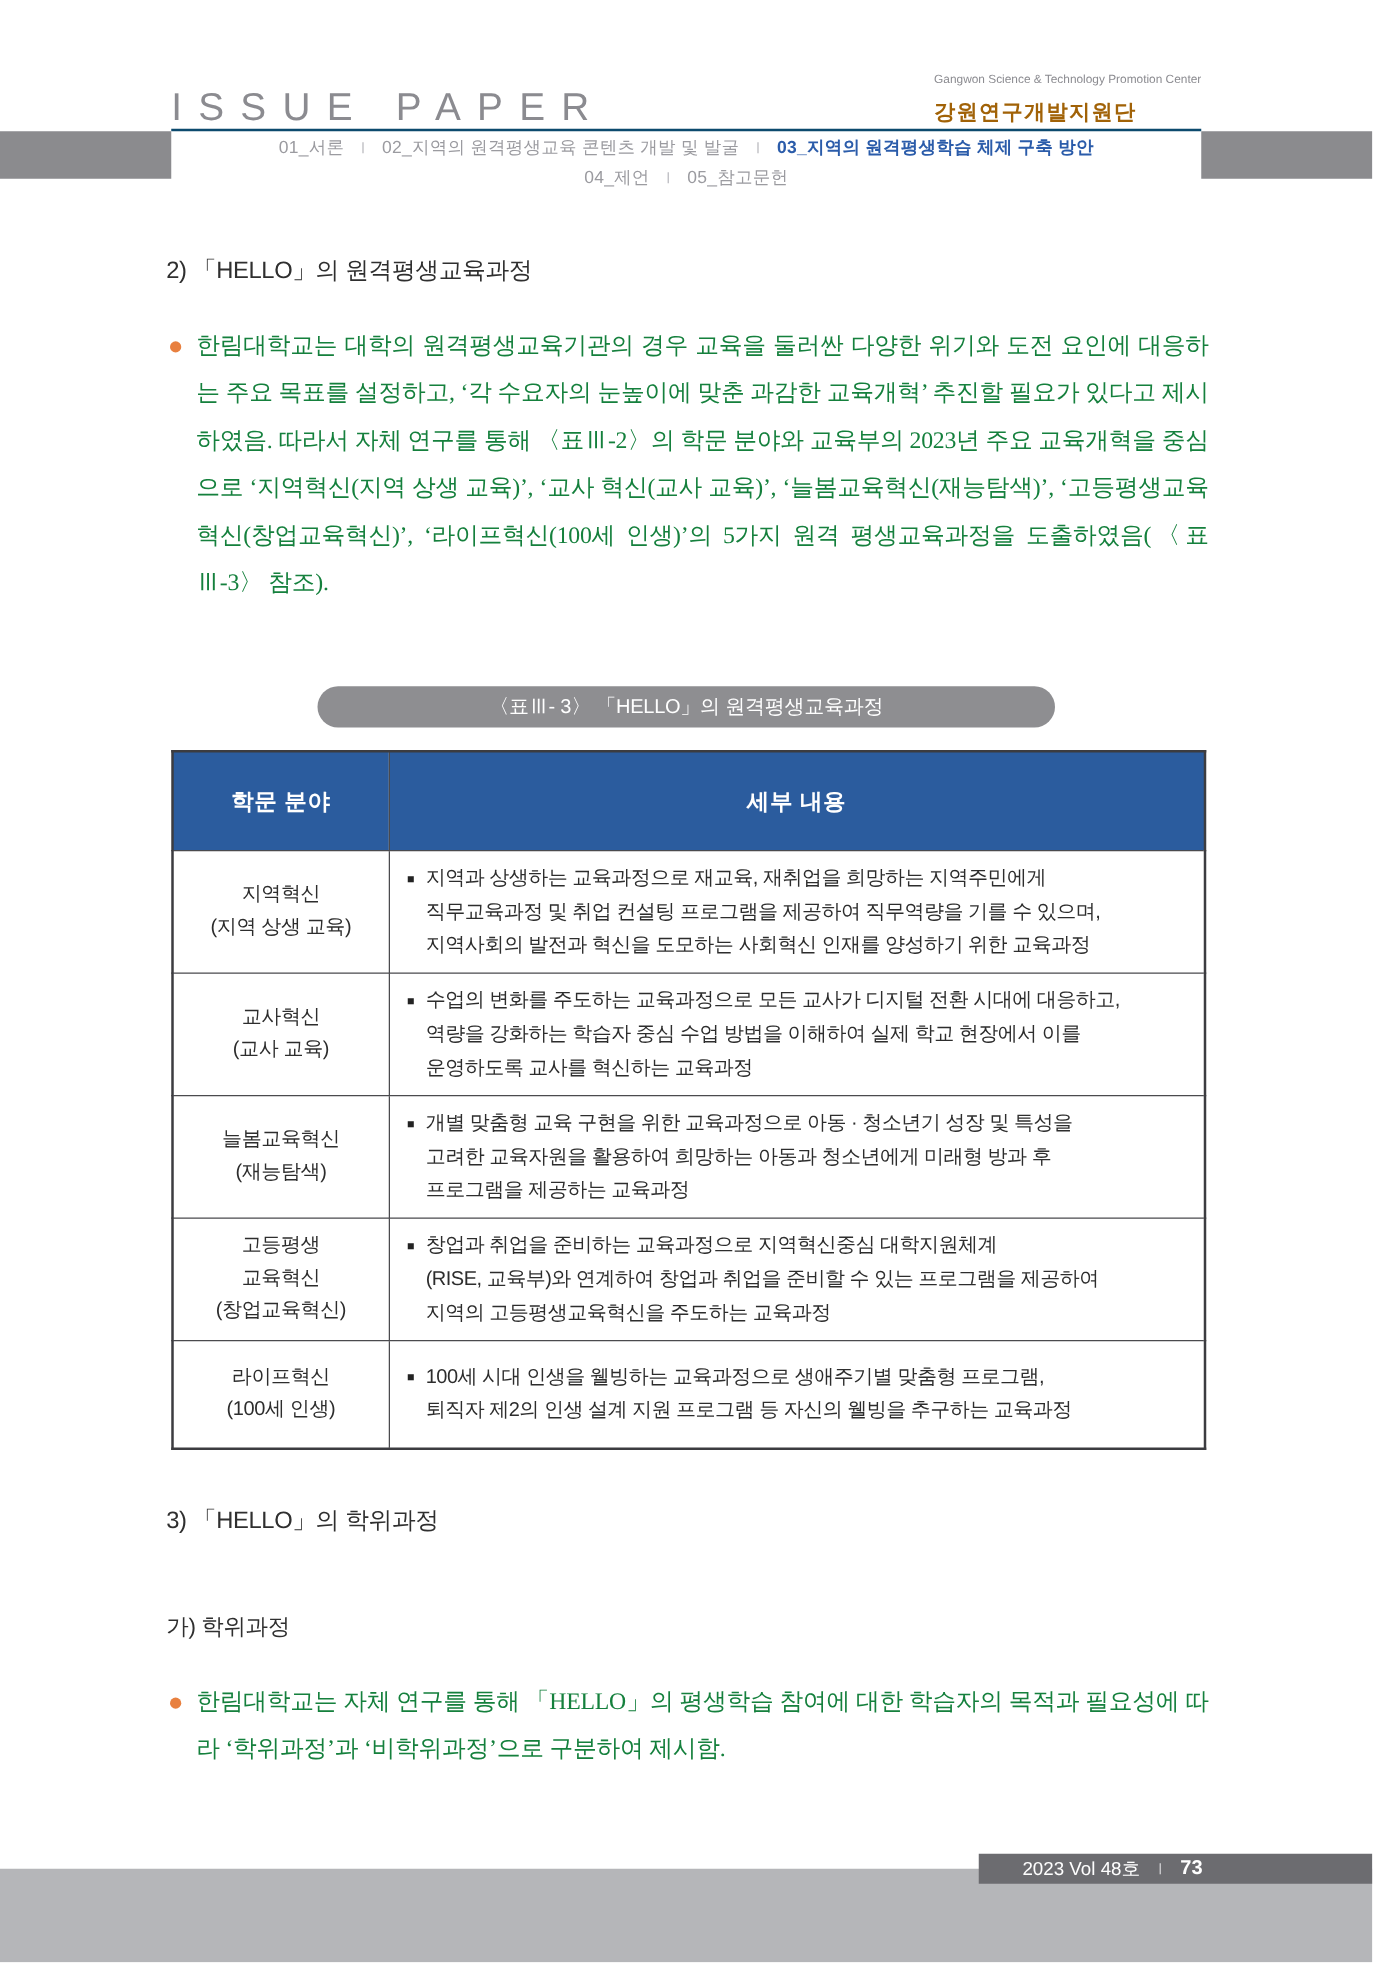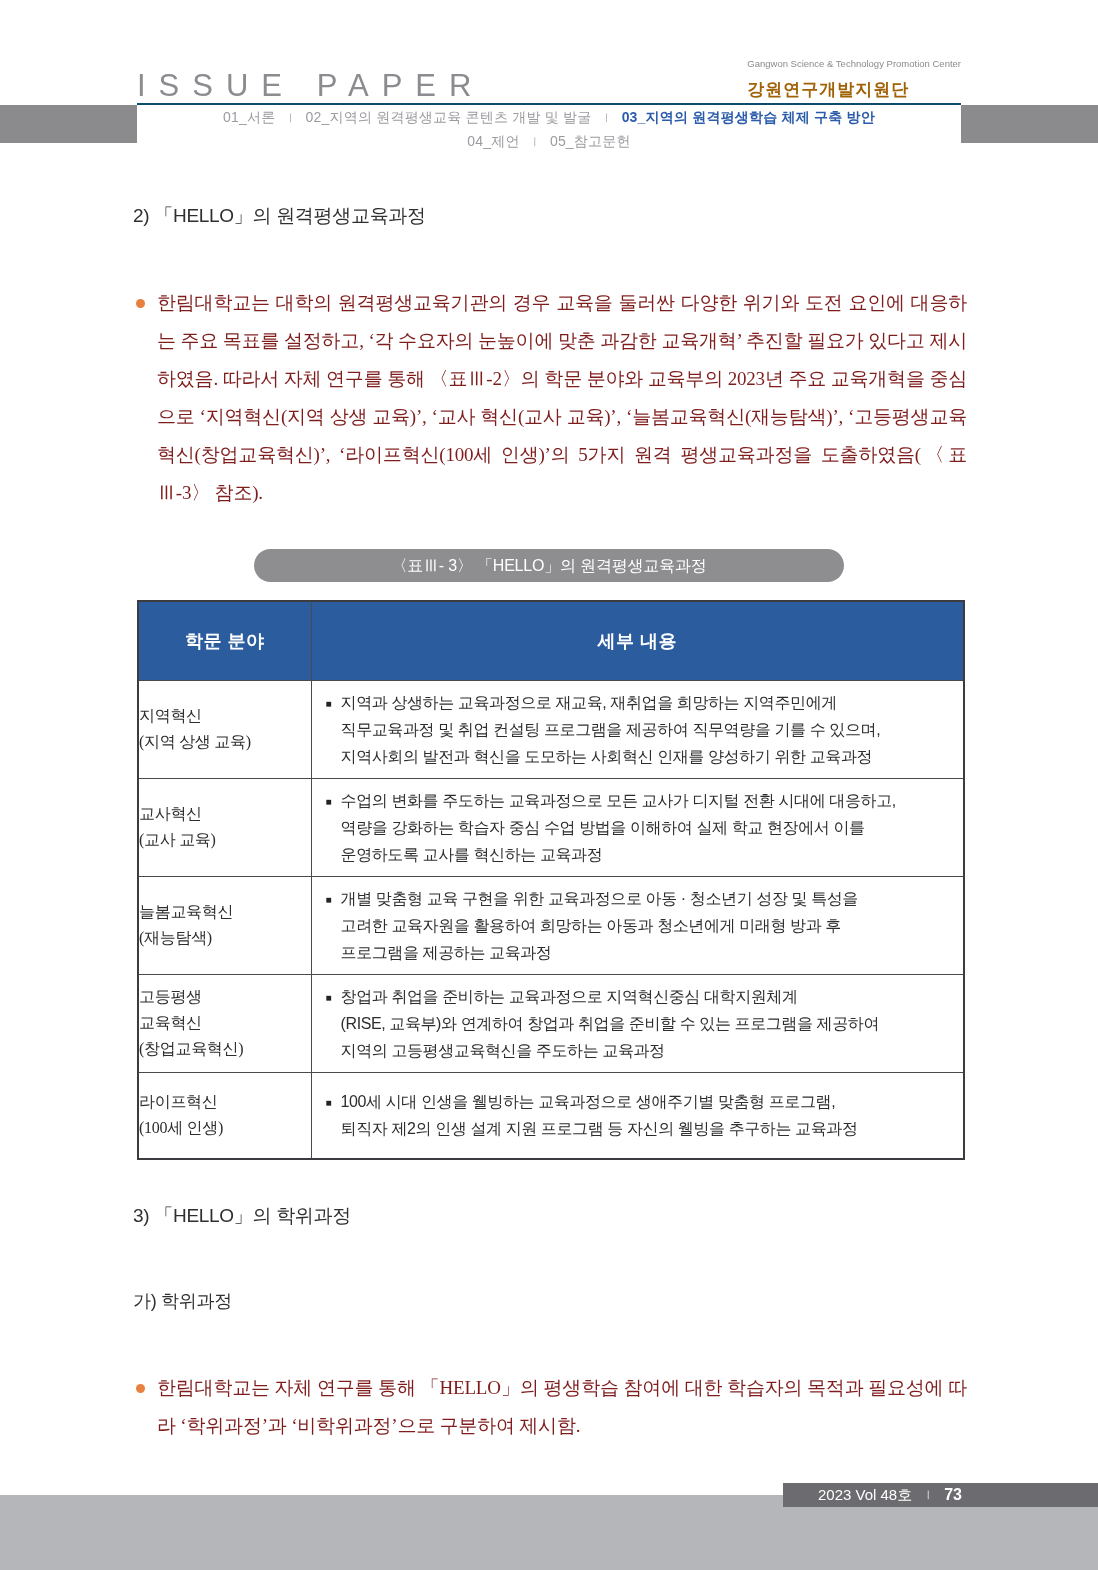--- a/index.html
+++ b/index.html
@@ -37,23 +37,22 @@
 
   
   .sec-heading { position:absolute; left:133px; font-size:19px; color:#2f2f2f; letter-spacing:-0.3px; }
   .h-sec2 { top:203px;text-align:center; }
   .h-sec3 { top:1203px; }
   .h-sec3b { top:1289px; font-size:18px; }
 
   .bullet-para {
     position:absolute; left:133px; width:834px; padding-left:24px;
     font-family:"Liberation Serif", serif;
-    font-size:19px; line-height:38px; text-align:justify; color:#7f1d1d;
+    font-size:19px; line-height:38px; text-align:justify; color:#15803d;
     letter-spacing:-0.2px;
-    margin-top:26px;
   }
   .para1 { top:258px; }
   .para2 { top:1343px; }
   .bullet-dot {
     position:absolute; left:3px; top:15px; width:9px; height:9px;
     border-radius:50%; background:#e8803f;
   }
 
   
   .tbl-caption {
@@ -74,22 +73,22 @@
   .tbl thead th {
     background:#2b5c9e; color:#ffffff; font-size:18px; font-weight:bold;
     height:79px; text-align:center; letter-spacing:0.5px;
   }
   .tbl tbody tr:nth-child(1) { height:90px; }
   .tbl tbody tr:nth-child(2) { height:86px; }
   .tbl tbody tr:nth-child(3) { height:89px; }
   .tbl tbody tr:nth-child(4) { height:91px; }
   .tbl tbody tr:nth-child(5) { height:87px; }
   .cell-field {
-    text-align:left; font-size:16px; line-height:26px; color:#2d2d2d;
-    white-space:pre-line; letter-spacing:-0.3px;font-family:Liberation Serif, serif;
+    text-align:center; font-size:16px; line-height:26px; color:#2d2d2d;
+    white-space:pre-line; letter-spacing:-0.3px;
   }
   .cell-detail { padding:8px 12px 8px 14px; }
   .dwrap { display:flex; gap:9px; }
   .sq { font-size:10px; color:#232323; line-height:27px; flex:0 0 auto; transform:translateY(1px); }
   .dtext {
     font-size:16px; line-height:27px; color:#2d2d2d;
     white-space:pre-line; letter-spacing:-0.4px;
   }
 
   

